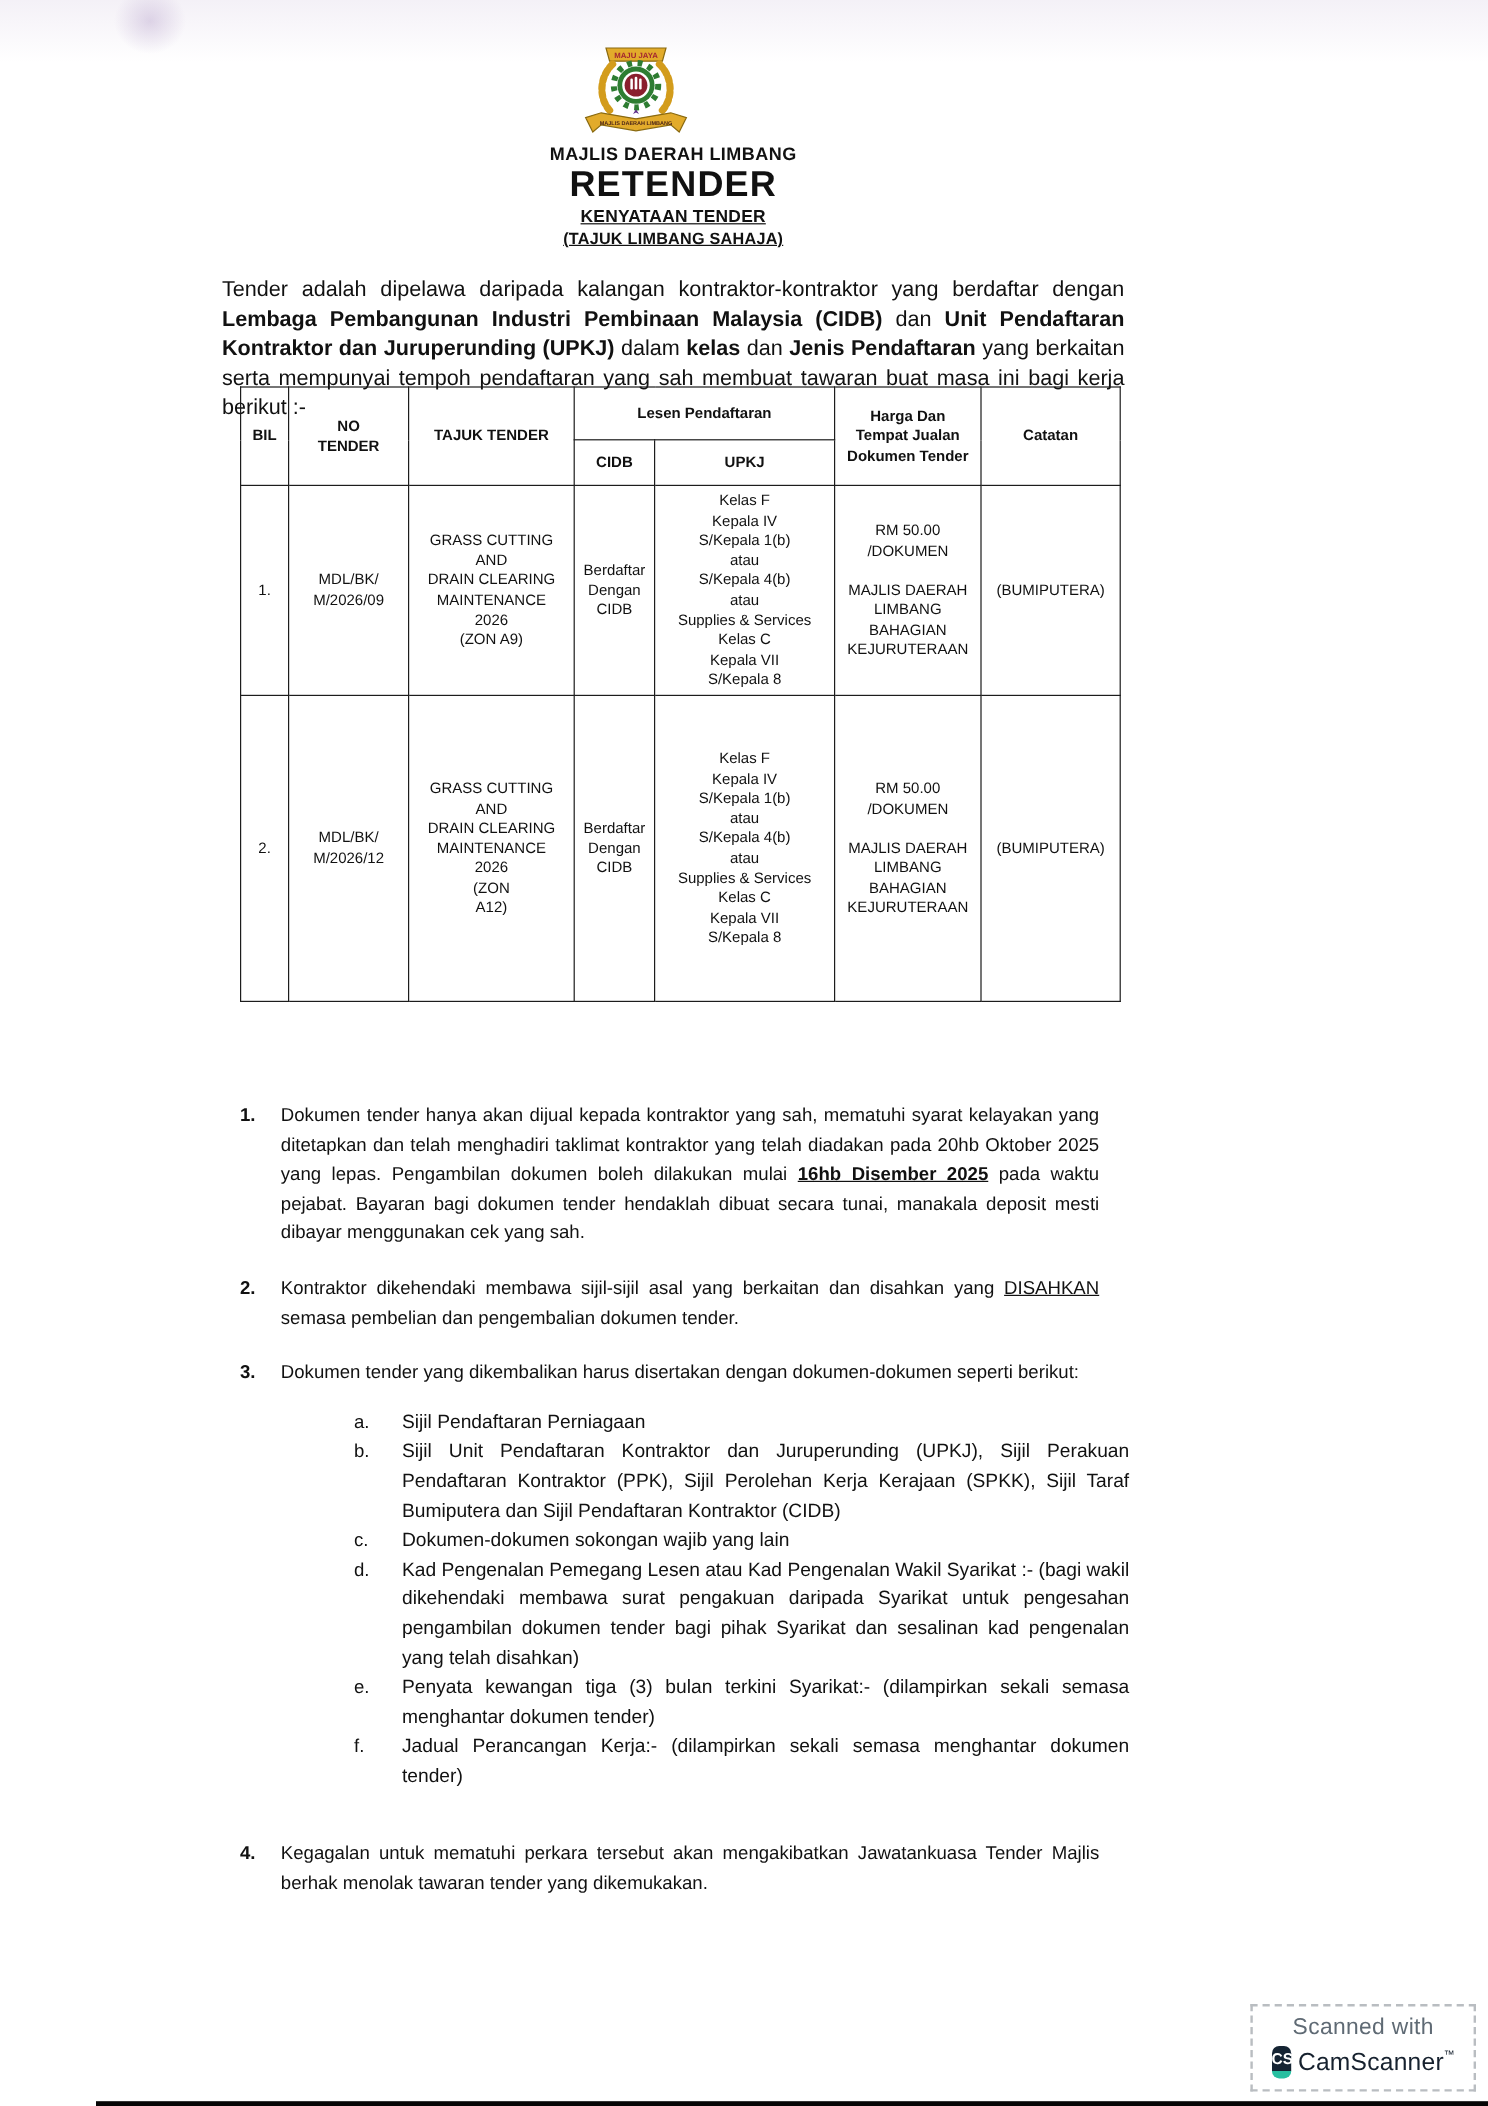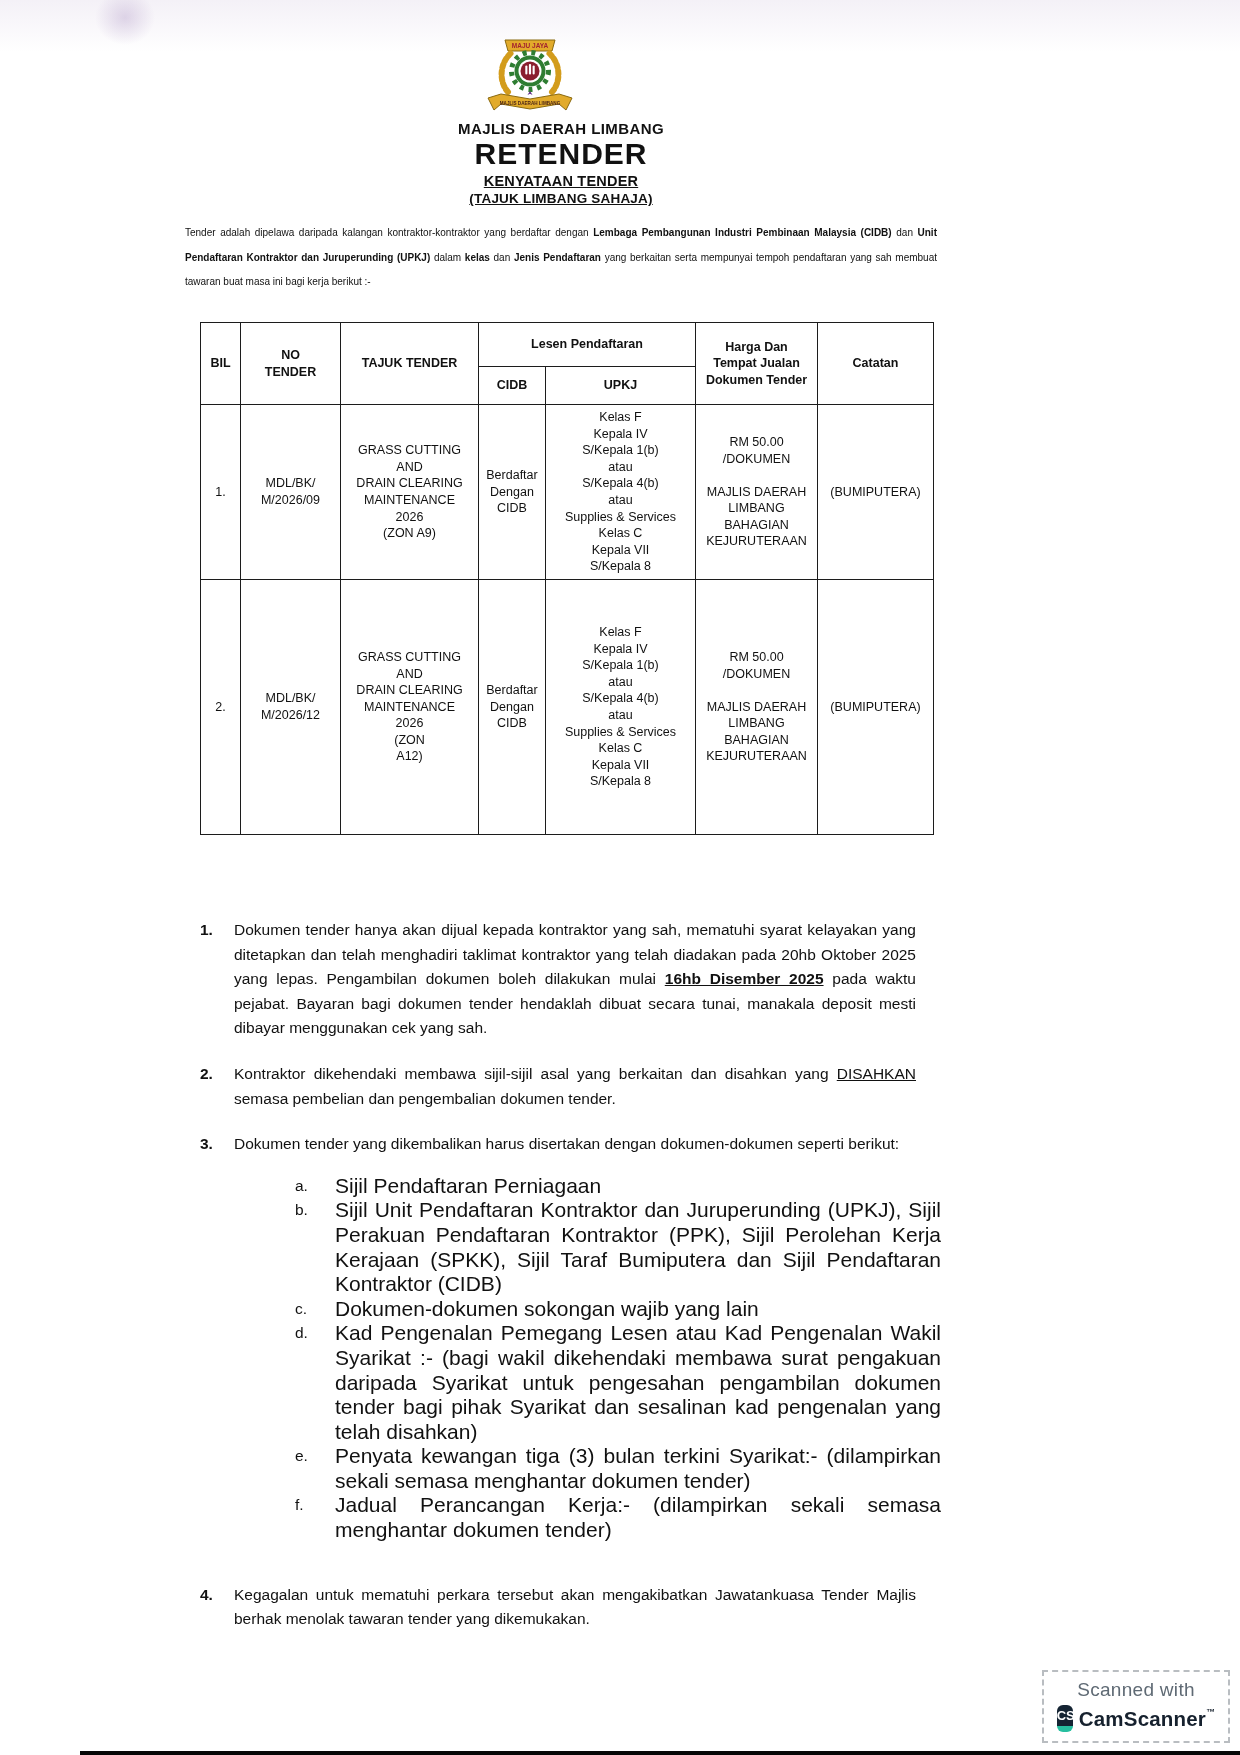--- a/index.html
+++ b/index.html
@@ -21,21 +21,21 @@
   
   .doc-header{position:absolute;left:185px;top:0;width:752px;text-align:center;}
   .crest{position:absolute;left:455px;top:36px;width:150px;height:84px;}
   .org-name{position:absolute;top:120px;width:752px;font-size:15px;font-weight:700;letter-spacing:.4px;}
   .doc-title{position:absolute;top:137px;width:752px;font-size:30px;font-weight:700;letter-spacing:1px;}
   .doc-subtitle{position:absolute;top:173px;width:752px;font-size:14.5px;font-weight:700;text-decoration:underline;letter-spacing:.2px;}
   .doc-scope{position:absolute;top:191px;width:752px;font-size:13.5px;font-weight:700;text-decoration:underline;letter-spacing:.2px;}
   
   .intro{
     position:absolute;left:185px;top:211px;width:752px;
-    font-size:10px;line-height:24.6px;text-align:justify;
+    font-size:18px;line-height:24.6px;text-align:justify;
   }
   
   .tender-table{
     position:absolute;left:200px;top:322px;width:733px;
     border-collapse:collapse;table-layout:fixed;
   }
   .tender-table th,.tender-table td{
     border:1.7px solid #1c1c1c;padding:2px 3px;text-align:center;vertical-align:middle;
     font-size:12.5px;line-height:16.6px;word-wrap:break-word;
   }
@@ -45,37 +45,37 @@
   .tender-table .h-top{height:44px;}
   .tender-table .h-sub{height:38px;}
   
   .notes{position:absolute;left:200px;top:918px;width:745px;}
   .note{display:flex;margin-bottom:21px;}
   .note-num{width:34px;flex:none;font-weight:700;font-size:15.5px;line-height:24.6px;}
   .note-text{width:682px;font-size:15.5px;line-height:24.6px;text-align:justify;}
   .sub-list{margin:17px 0 40px 95px;}
   .sub-item{display:flex;}
   .sub-letter{width:40px;flex:none;font-size:15.5px;line-height:24.6px;}
-  .sub-text{width:606px;font-size:21px;line-height:24.6px;text-align:justify;}
+  .sub-text{width:606px;font-size:16px;line-height:24.6px;text-align:justify;}
   .note-3-wrap{margin-bottom:0;}
   .note-4{margin-top:0;}
   
   .cs-badge{
     position:absolute;left:1042px;top:1670px;width:176px;
     border:2px dashed #b9bdc1;background:#fff;text-align:center;
     padding:7px 4px 9px 4px;
   }
   .cs-badge-line1{font-size:19px;color:#5f6a74;letter-spacing:.3px;}
   .cs-badge-line2{display:flex;align-items:center;justify-content:center;gap:6px;margin-top:4px;}
   .cs-monogram{
     width:16px;height:27px;border-radius:6px;flex:none;
     background:linear-gradient(180deg,#152433 0%,#152433 76%,#27bfa0 76%,#27bfa0 100%);
     color:#fff;font-weight:700;font-size:13px;line-height:22px;text-align:center;
   }
-  .cs-brand{font-size:20.5px;font-weight:700;color:#16212e;letter-spacing:.2px;}
+  .cs-brand{font-size:20.5px;font-weight:400;color:#16212e;letter-spacing:.2px;}
   .cs-tm{font-size:9px;color:#16212e;vertical-align:top;}
   .scan-bottom-edge{position:absolute;left:80px;right:0;bottom:0;height:4px;background:#060606;}
 </style>
 </head>
 <body>
 
 <div class="scan-tint"></div>
 <div class="scan-smudge"></div>
 
 <svg class="crest" viewBox="0 0 150 84" xmlns="http://www.w3.org/2000/svg">

